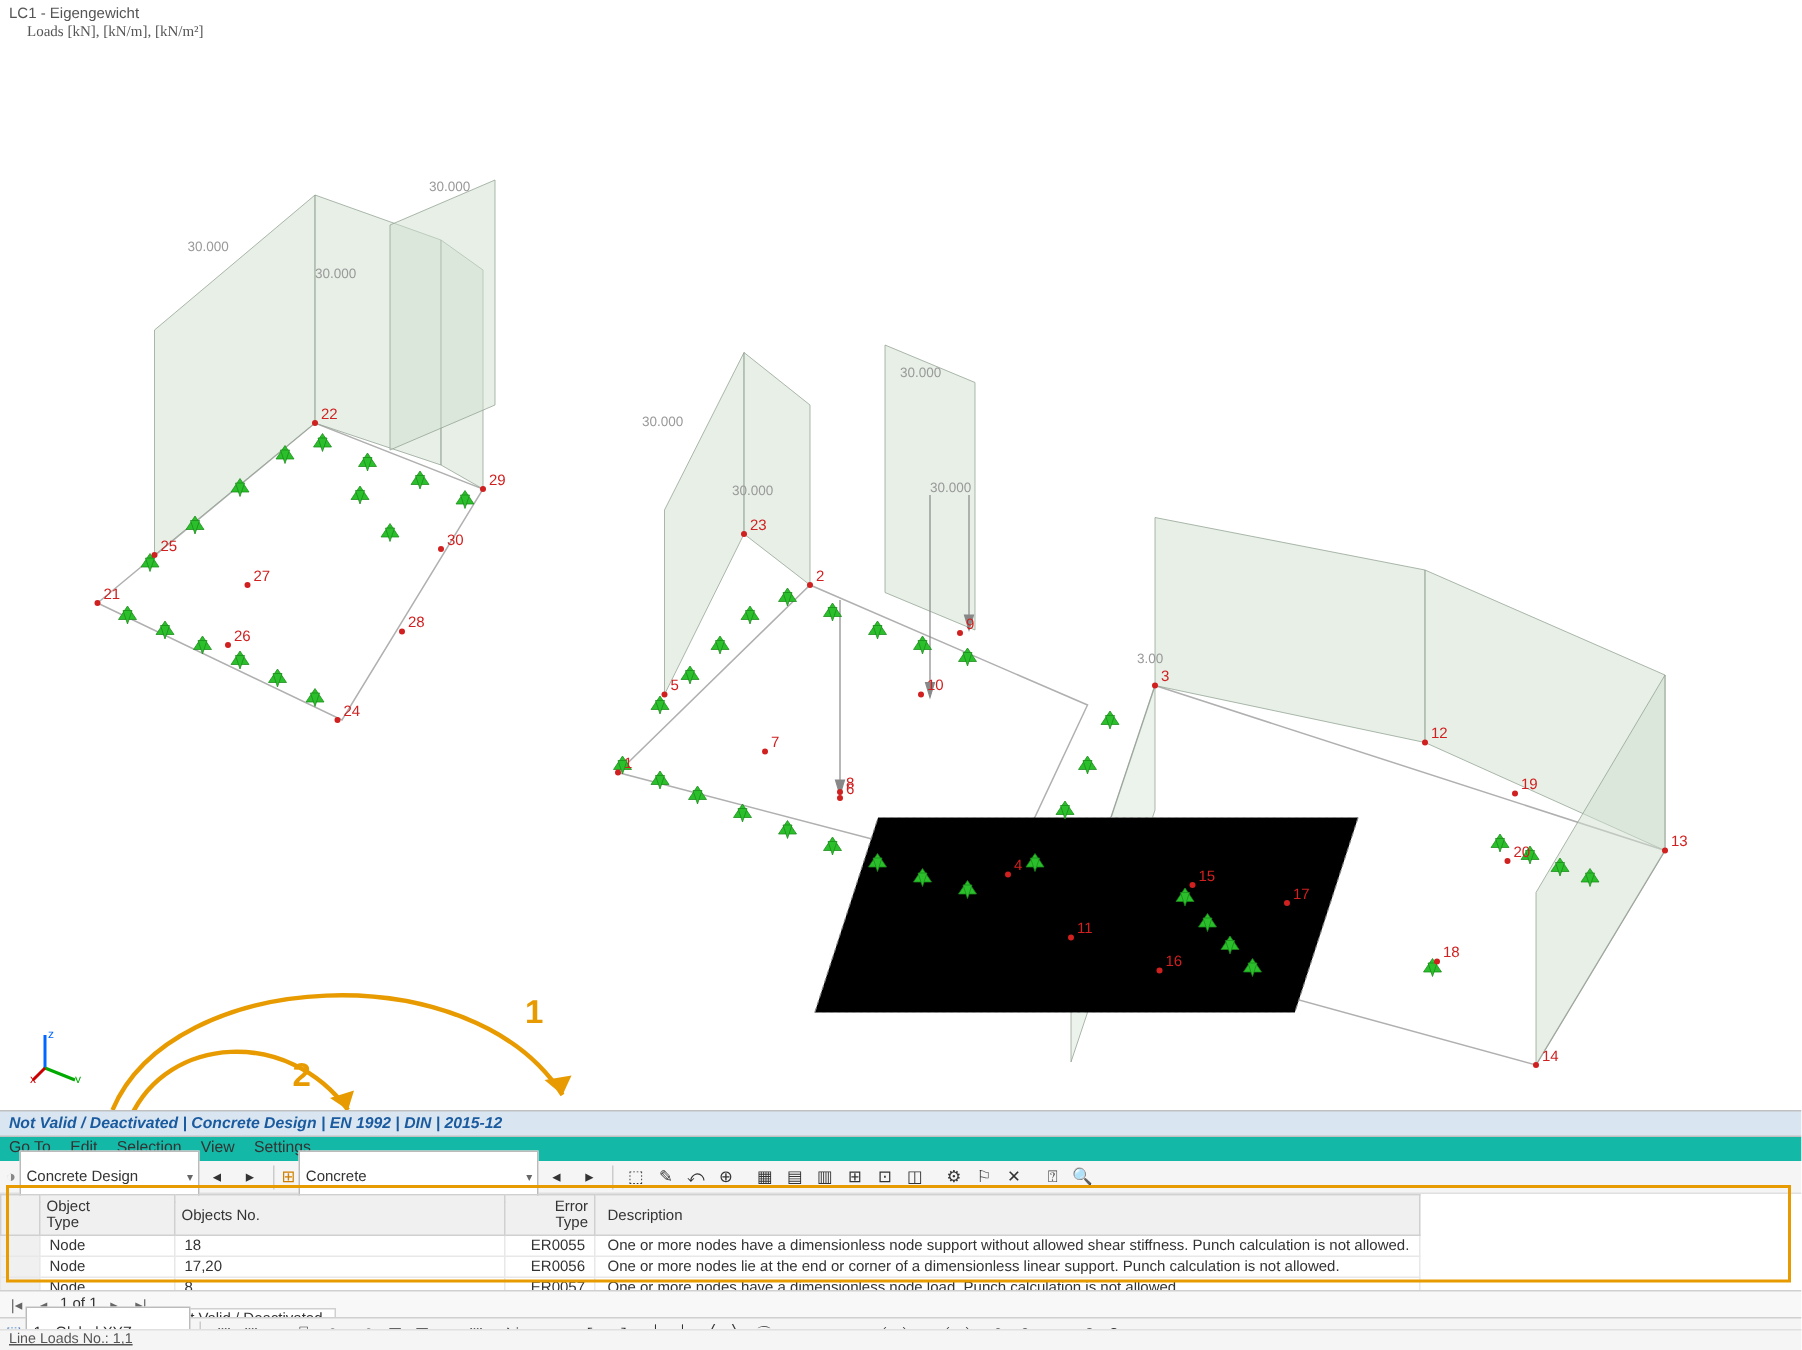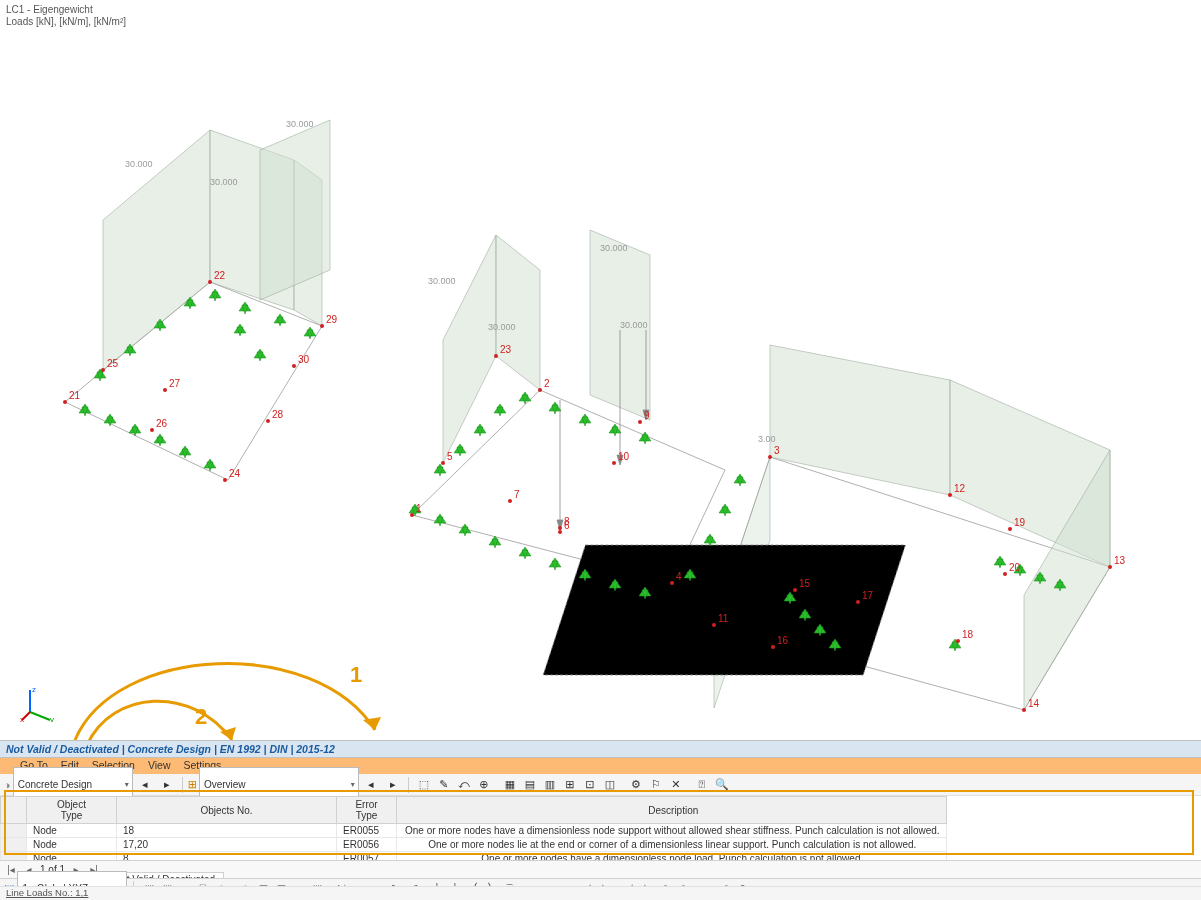--- a/index.html
+++ b/index.html
@@ -1,49 +1,49 @@
 <!DOCTYPE html>
 <html><head>
 <meta charset="utf-8">
 <style>
 * { margin: 0; padding: 0; box-sizing: border-box; font-family: 'Segoe UI', Arial, sans-serif; }
 body { width: 1201px; height: 900px; background: #fff; position: relative; overflow: hidden; font-size: 11px; color: #333; }
 
 .viewport { position: absolute; top: 0; left: 0; right: 0; height: 730px; background: #fff; }
 .vp-title { position: absolute; top: 4px; left: 6px; font-size: 10px; color: #555; }
-.vp-sub { position: absolute; top: 16px; left: 6px; font-size: 10px; color: #555; }
+.vp-sub { position: absolute; top: 16px; left: 18px; font-size: 10px; color: #555; font-family: Liberation Serif, serif; }
 
 .axis-gizmo { position: absolute; bottom: 8px; left: 20px; width: 40px; height: 40px; }
 .axis-gizmo svg { width: 100%; height: 100%; }
 
 .annot { position: absolute; font-size: 22px; font-weight: bold; color: #e89b00; }
 .annot-arrow { position: absolute; }
 
 .model-svg { position: absolute; top: 20px; left: 0; width: 1201px; height: 700px; }
 
 .panel-header { position: absolute; top: 740px; left: 0; right: 0; height: 18px; background: #d9e6f2; border-top: 1px solid #c0c0c0; border-bottom: 1px solid #c0c0c0; padding: 2px 6px; font-weight: bold; color: #1a5a9e; font-size: 10.5px; font-style: italic; }
 
-.menubar { position: absolute; top: 758px; left: 0; right: 0; height: 16px; background: #fdba74; padding: 1px 20px; font-size: 10.5px; }
+.menubar { position: absolute; top: 758px; left: 0; right: 0; height: 16px; background: #14b8a6; padding: 1px 6px; font-size: 10.5px; }
 .menubar span { margin-right: 10px; cursor: pointer; }
 
 .toolbar { position: absolute; top: 774px; left: 0; right: 0; height: 22px; background: #f5f5f5; border-bottom: 1px solid #e0e0e0; display: flex; align-items: center; padding: 0 4px; gap: 2px; }
 .combo { height: 35px; border: 1px solid #bbb; background: #fff; font-size: 10px; padding: 0 16px 0 4px; min-width: 120px; display: inline-flex; align-items: center; position: relative; }
 .combo::after { content: '▾'; position: absolute; right: 3px; font-size: 8px; color: #666; }
 .tbtn { width: 20px; height: 18px; border: 1px solid transparent; display: inline-flex; align-items: center; justify-content: center; font-size: 11px; cursor: pointer; }
 .sep { width: 1px; height: 16px; background: #ccc; margin: 0 3px; }
 
 .tbl { position: absolute; top: 796px; left: 0; right: 0; border-collapse: collapse; font-size: 10px; }
-.tbl th { background: #f0f0f0; border: 1px solid #d0d0d0; padding: 2px 4px; font-weight: normal; color: #333; text-align: center; }
+.tbl th { background: #f0f0f0; border: 1px solid #d0d0d0; padding: 2px 4px; font-weight: normal; color: #333; text-align: left; }
 .tbl td { border: 1px solid #e8e8e8; padding: 1px 6px; background: #fff; }
 .tbl tr.sel td { background: #e0ecf8; }
 .tbl .rowhdr { background: #f0f0f0; width: 26px; }
 .tbl .c-type { width: 90px; }
 .tbl .c-obj { width: 220px; }
-.tbl .c-err { width: 60px; }
-.tbl .c-desc { text-align: center; padding-left: 8px; }
+.tbl .c-err { width: 60px; text-align: right; }
+.tbl .c-desc { text-align: left; padding-left: 8px; }
 
 .highlight-box { position: absolute; border: 2px solid #e89b00; pointer-events: none; }
 
 .tabbar { position: absolute; top: 860px; left: 0; right: 0; height: 18px; border-top: 1px solid #d0d0d0; background: #f8f8f8; display: flex; align-items: center; font-size: 10px; padding: 0 4px; gap: 4px; }
 .tab { padding: 1px 8px; border: 1px solid #d0d0d0; background: #fff; margin-top: 19px; }
 .navbtn { width: 14px; text-align: center; color: #666; cursor: pointer; }
 
 .statusbar1 { position: absolute; top: 878px; left: 0; right: 0; height: 20px; background: #f5f5f5; border-top: 1px solid #d0d0d0; display: flex; align-items: center; padding: 0 4px; gap: 3px; }
 .statusbar2 { position: absolute; bottom: 0; left: 0; height: 14px; font-size: 9.5px; color: #555; padding: 0 6px; background: #f5f5f5; width: 100%; border-top: 1px solid #e0e0e0; text-decoration: underline; }
 
@@ -269,21 +269,21 @@
 <div class="toolbar">
   <span style="color:#888;font-size:11px">◑</span>
   <div class="combo">
       <span>Concrete Design</span>
     </div>
   <span class="tbtn">◂</span>
   <span class="tbtn">▸</span>
   <span class="sep"></span>
   <span style="color:#d08000;font-size:11px">⊞</span>
   <div class="combo" style="min-width:160px">
-      <span>Overview</span>
+      <span>Concrete</span>
     </div>
   <span class="tbtn">◂</span>
   <span class="tbtn">▸</span>
   <span class="sep"></span>
   <span id="tb-icons"><span class="tbtn">⬚</span><span class="tbtn">✎</span><span class="tbtn">⤺</span><span class="tbtn">⊕</span><span class="sep"></span><span class="tbtn">▦</span><span class="tbtn">▤</span><span class="tbtn">▥</span><span class="tbtn">⊞</span><span class="tbtn">⊡</span><span class="tbtn">◫</span><span class="sep"></span><span class="tbtn">⚙</span><span class="tbtn">⚐</span><span class="tbtn">✕</span><span class="sep"></span><span class="tbtn">⍰</span><span class="tbtn">🔍</span></span>
 </div>
 
 <table class="tbl">
   <thead>
     <tr>

